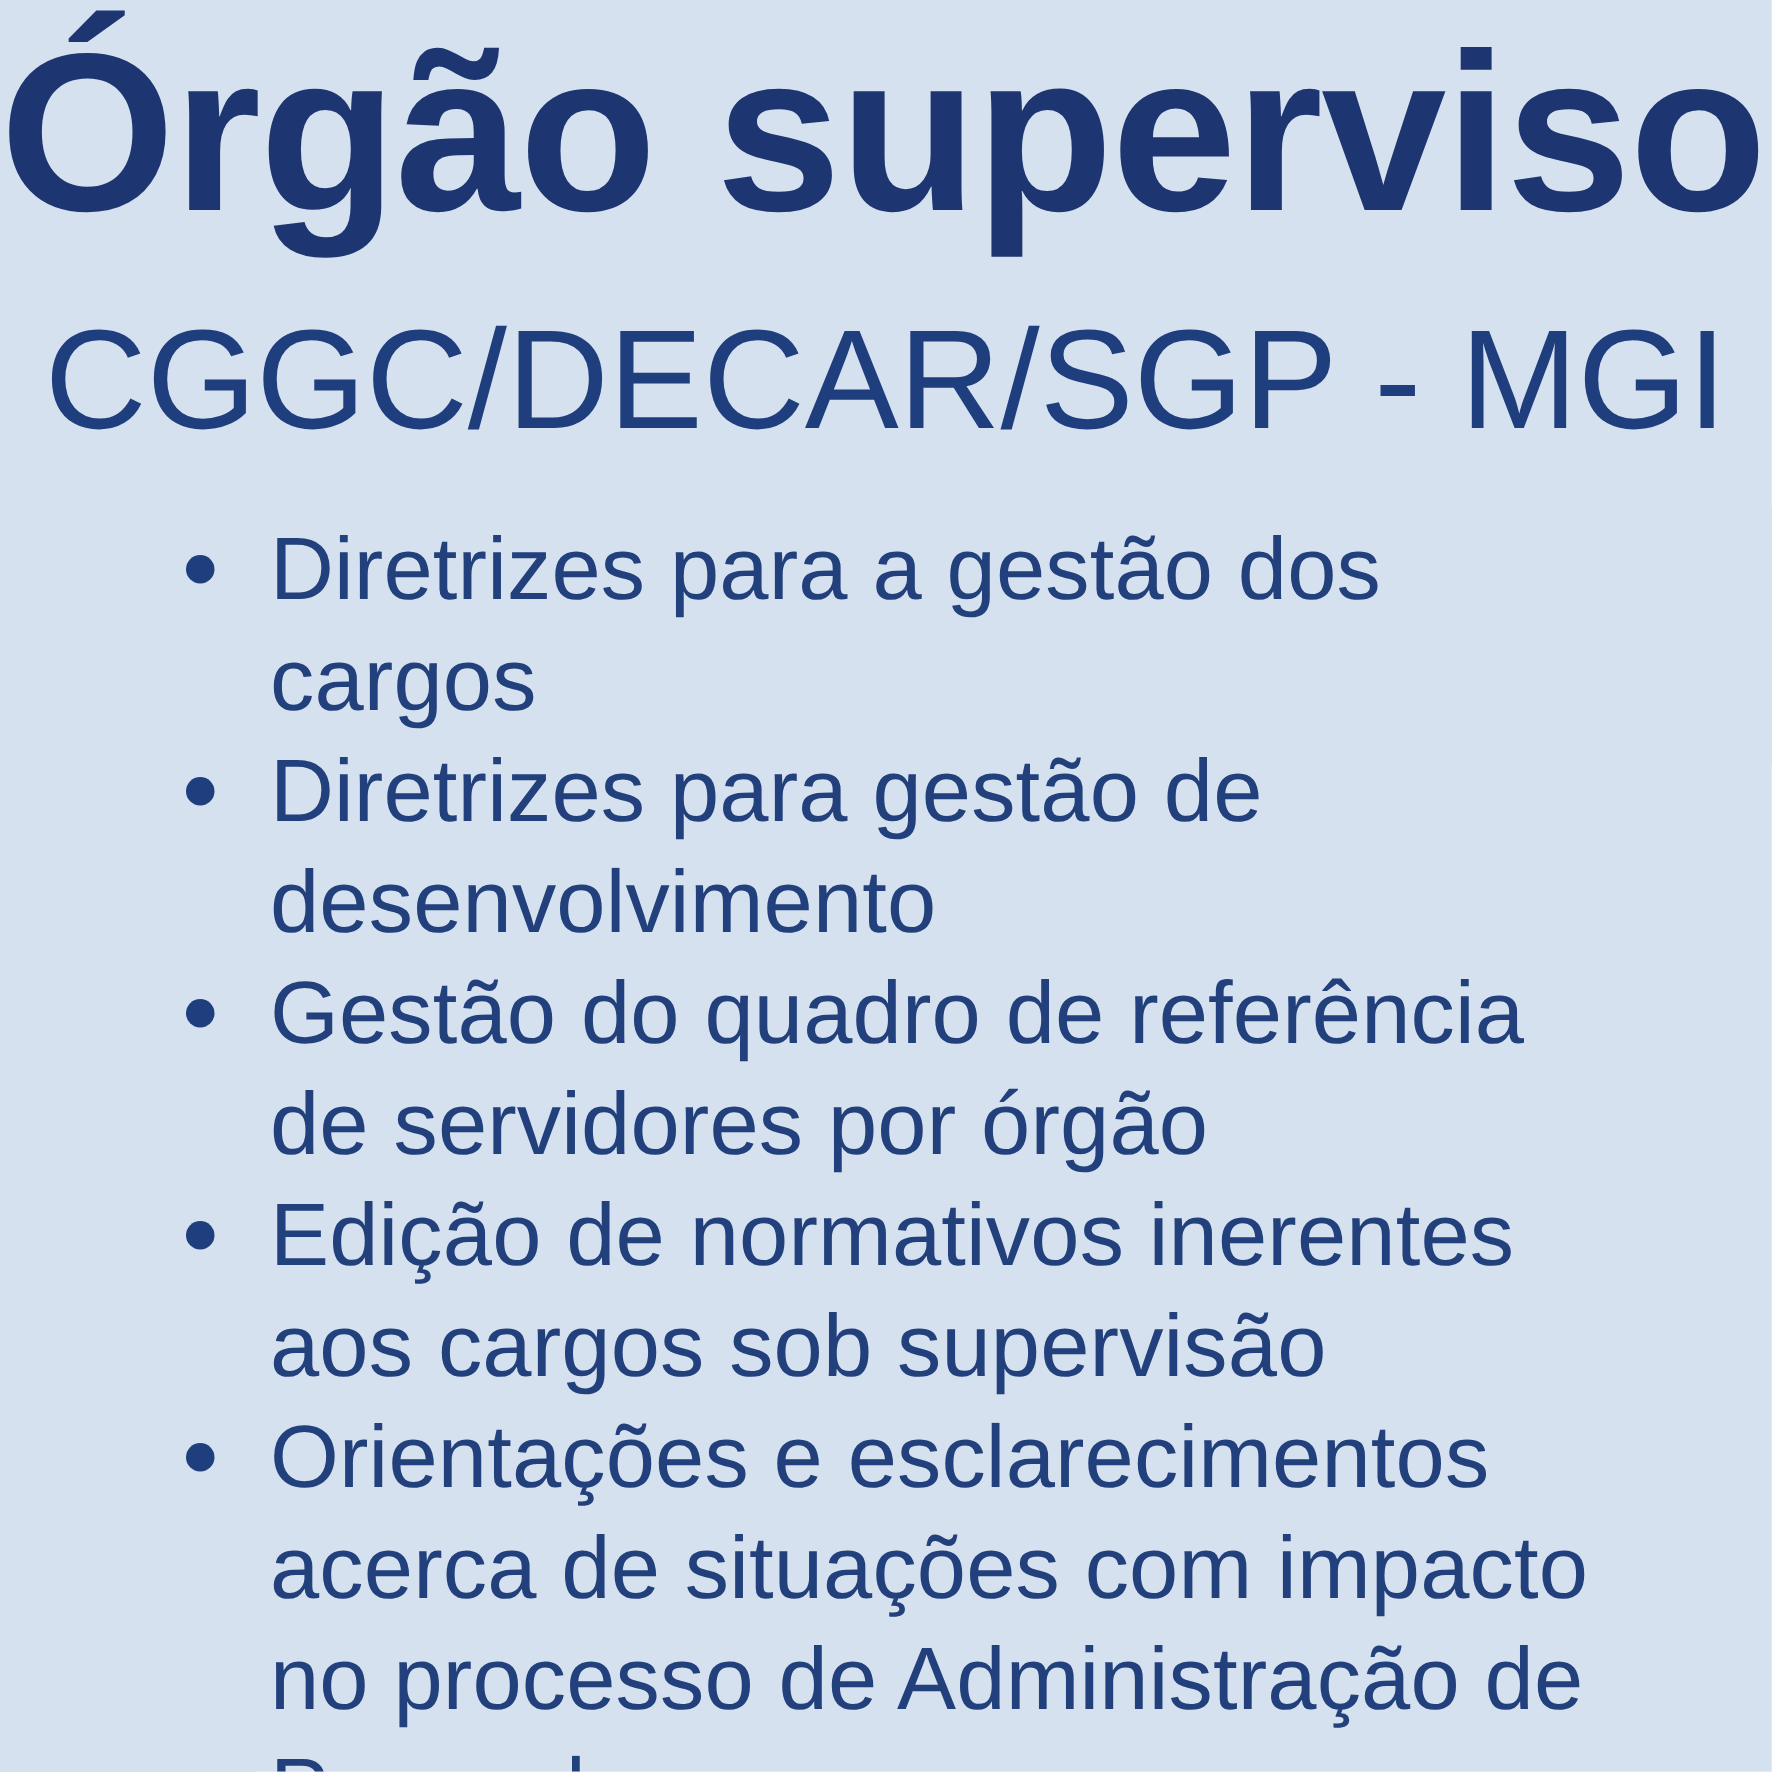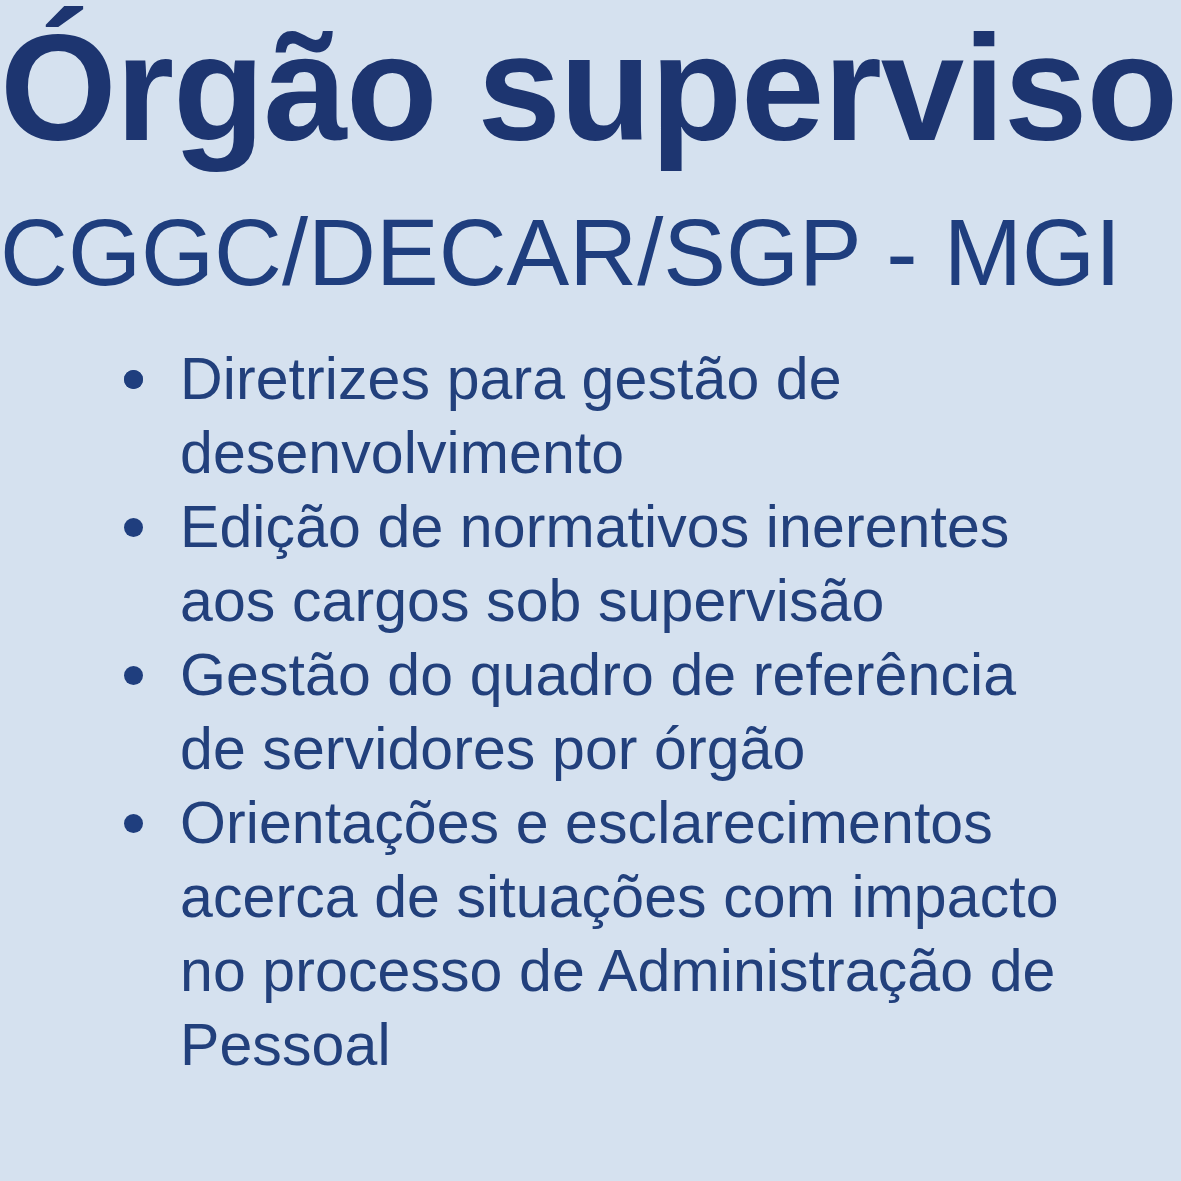--- a/index.html
+++ b/index.html
@@ -39,21 +39,21 @@
     white-space: nowrap;
     transform: scaleX(1.0);
     transform-origin: center top;
   }
 
   
   .subtitle {
     position: absolute;
     left: 0;
     top: 206px;
-    width: 951px;
+    width: 1181px;
     text-align: center;
     font-family: "Liberation Sans Narrow", "Liberation Sans", "DejaVu Sans Condensed", sans-serif;
     font-weight: 400;
     font-size: 94px;
     line-height: 1.0;
     letter-spacing: 0px;
     color: #1f3e7e;
     white-space: nowrap;
   }
 
@@ -95,32 +95,33 @@
 
 <div id="slide">
 
   <div class="title">Órgão supervisor</div>
 
   <div class="subtitle">CGGC/DECAR/SGP - MGI</div>
 
   <ul class="bullet-list">
     <li class="bullet-item">
       <span class="bullet-dot"></span>
+      <span class="bullet-text">Diretrizes para a gestão dos cargos</span>
     </li>
     <li class="bullet-item">
       <span class="bullet-dot"></span>
       <span class="bullet-text">Diretrizes para gestão de desenvolvimento</span>
     </li>
     <li class="bullet-item">
       <span class="bullet-dot"></span>
-      <span class="bullet-text">Edição de normativos inerentes aos cargos sob supervisão</span>
+      <span class="bullet-text">Gestão do quadro de referência de servidores por órgão</span>
     </li>
     <li class="bullet-item">
       <span class="bullet-dot"></span>
-      <span class="bullet-text">Gestão do quadro de referência de servidores por órgão</span>
+      <span class="bullet-text">Edição de normativos inerentes aos cargos sob supervisão</span>
     </li>
     <li class="bullet-item">
       <span class="bullet-dot"></span>
       <span class="bullet-text">Orientações e esclarecimentos acerca de situações com impacto no processo de Administração de Pessoal</span>
     </li>
   </ul>
 
 </div>
 
 </body></html>

